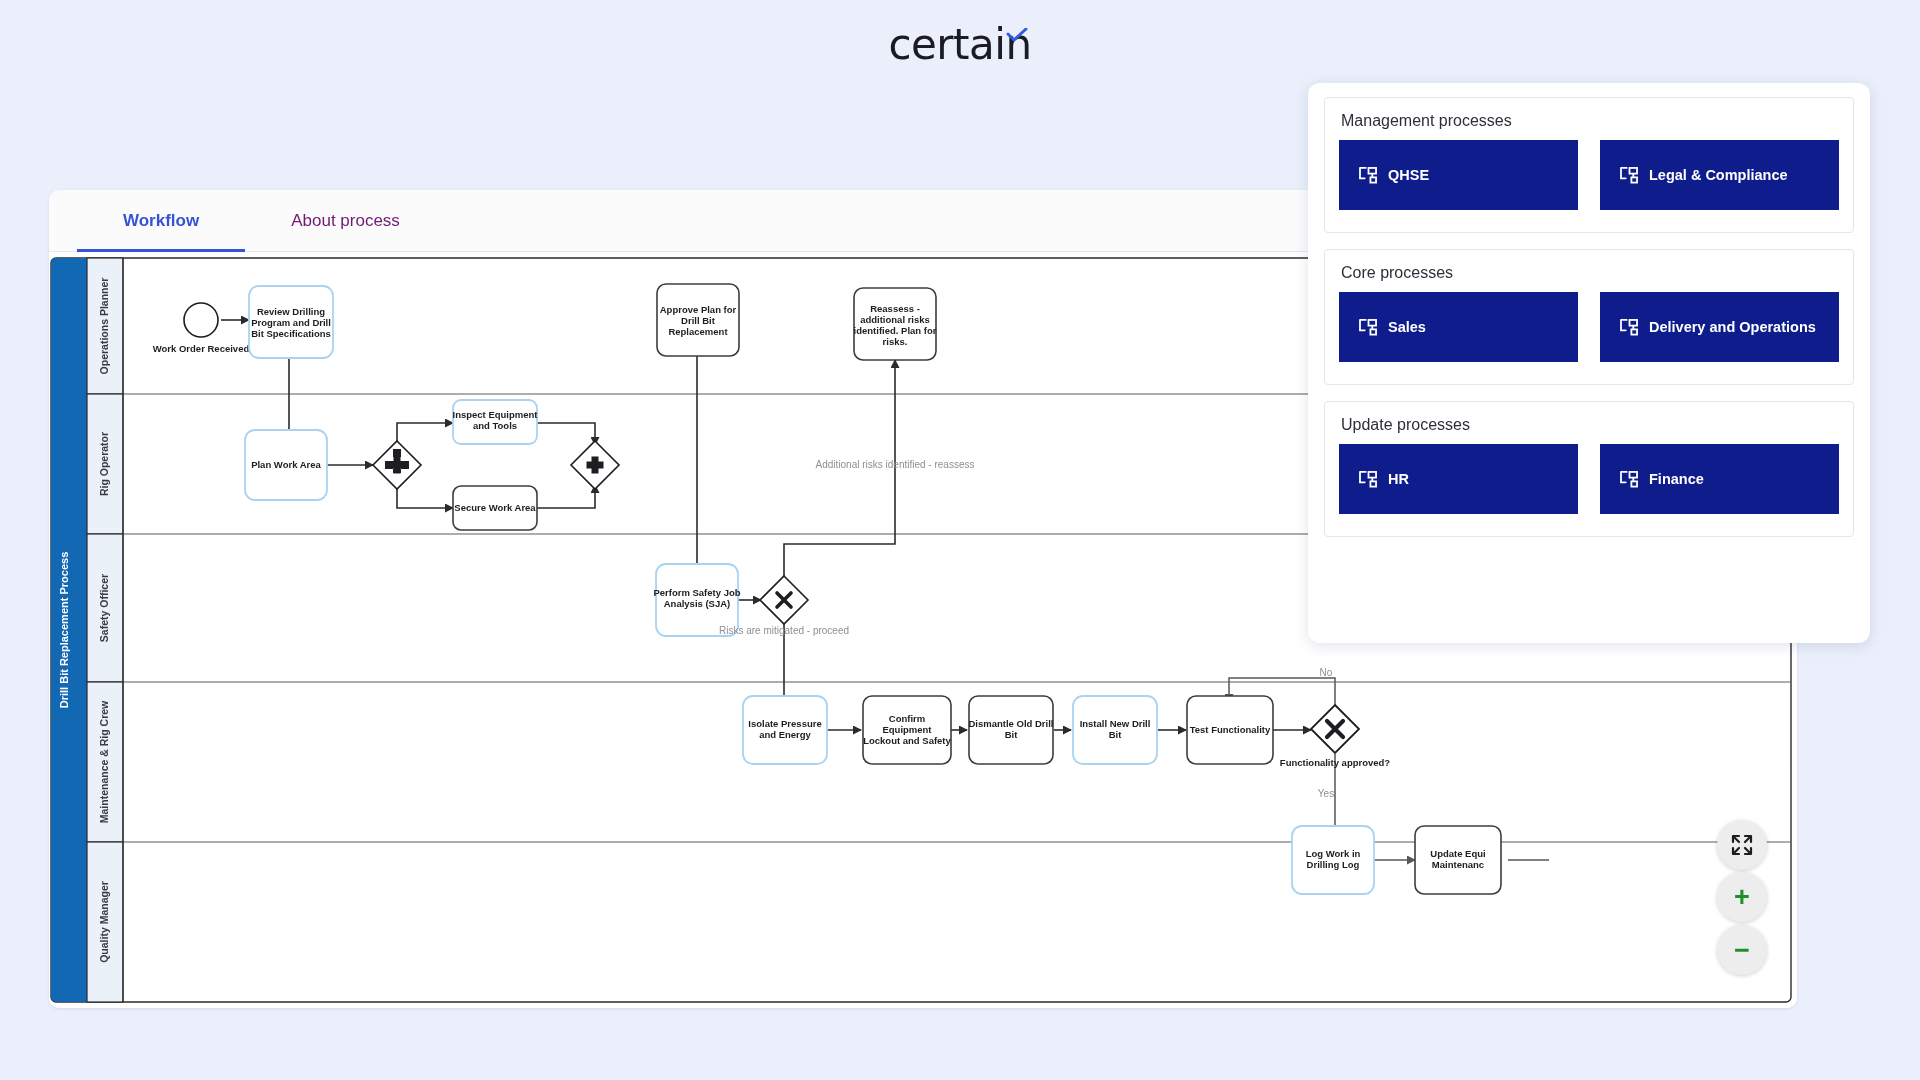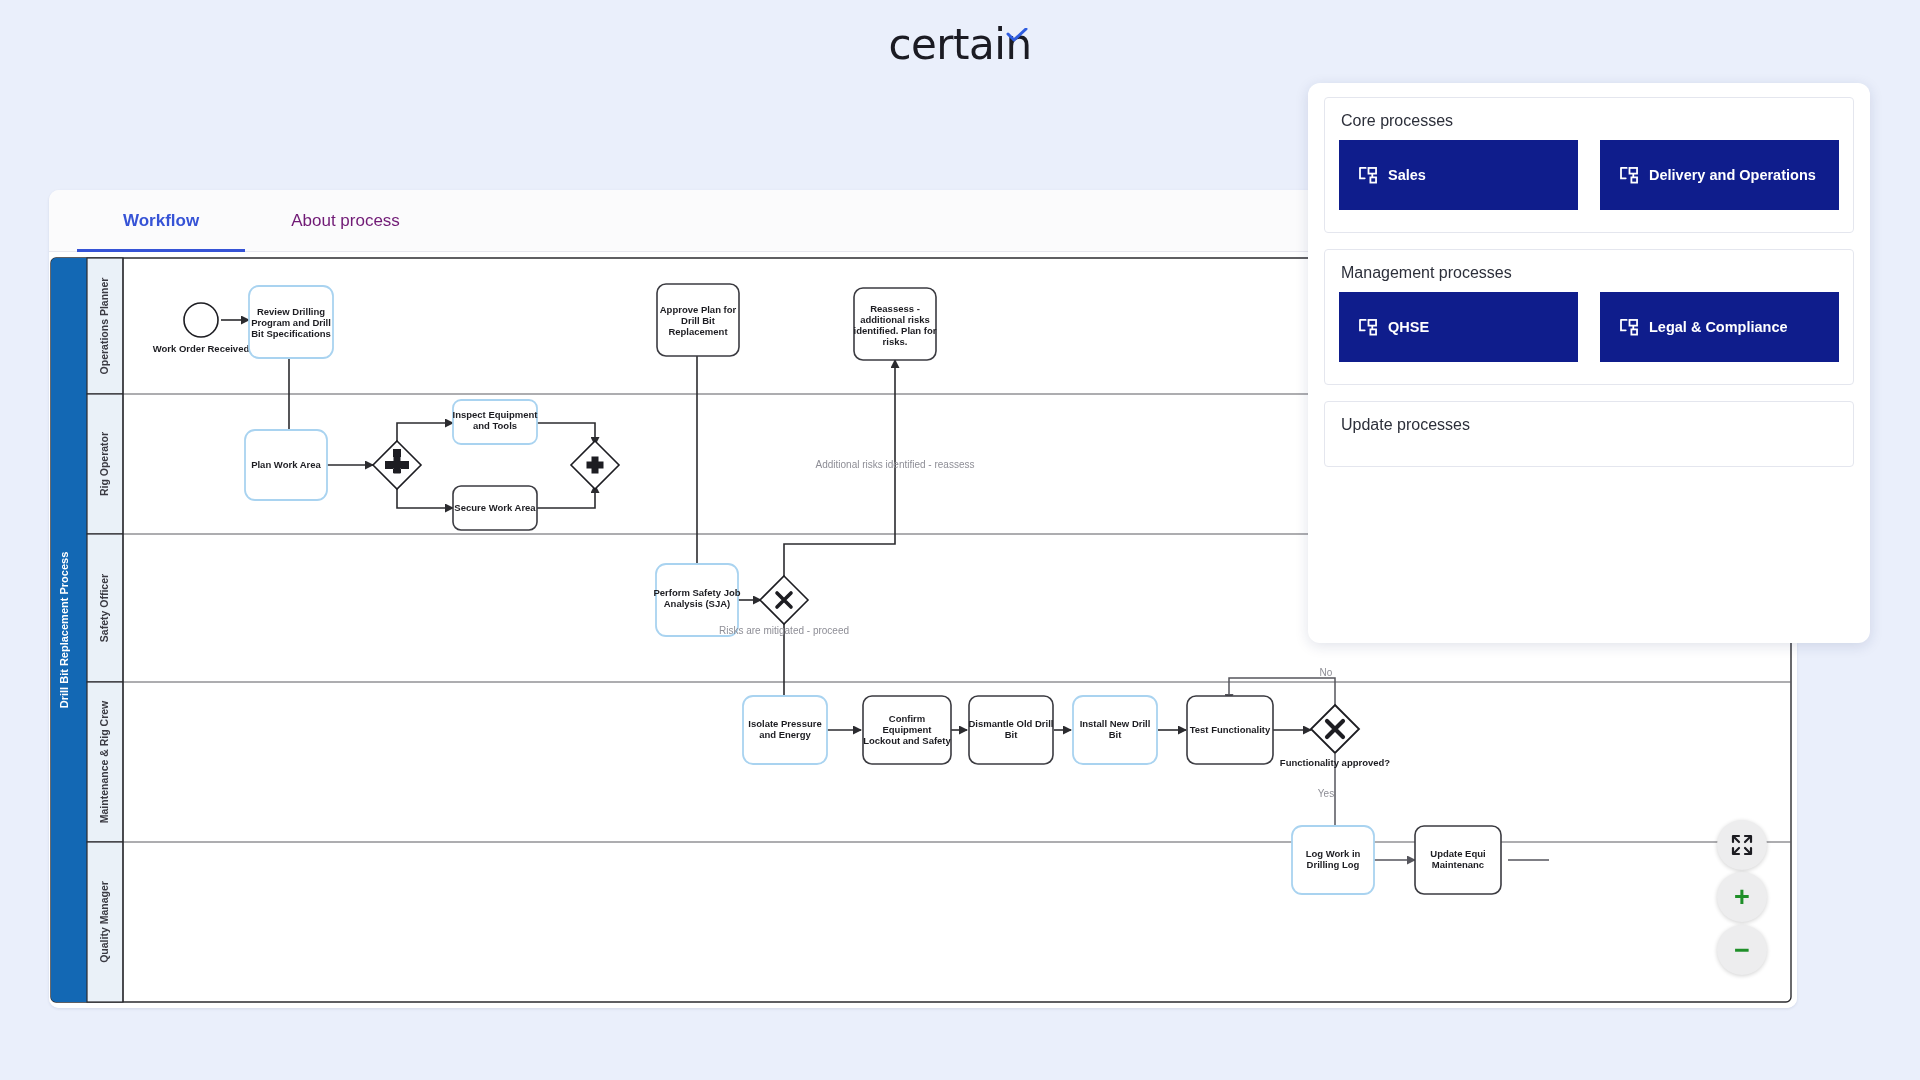--- a/index.html
+++ b/index.html
@@ -338,20 +338,44 @@
           <text class="n-label" x="1409" y="616" text-anchor="middle">Maintenanc</text>
         </g>
 
       </svg>
     </div>
   </div>
 
   <div class="proc-panel">
 
     <div class="proc-group">
+      <div class="proc-group-title">Management processes</div>
+      <div class="proc-row">
+        <div class="proc-card">
+          <svg class="pc-icon" viewBox="0 0 20 18">
+            <path d="M1 1 h6 M1 1 v11 h5" stroke="#fff" stroke-width="1.9" fill="none" stroke-linecap="round"></path>
+            <rect x="10" y="1" width="8" height="6" stroke="#fff" stroke-width="1.9" fill="none"></rect>
+            <rect x="12" y="11" width="6" height="5.5" stroke="#fff" stroke-width="1.9" fill="none"></rect>
+            <path d="M14 7 v4" stroke="#fff" stroke-width="1.9"></path>
+          </svg>
+          <span class="proc-card-label">QHSE</span>
+        </div>
+        <div class="proc-card">
+          <svg class="pc-icon" viewBox="0 0 20 18">
+            <path d="M1 1 h6 M1 1 v11 h5" stroke="#fff" stroke-width="1.9" fill="none" stroke-linecap="round"></path>
+            <rect x="10" y="1" width="8" height="6" stroke="#fff" stroke-width="1.9" fill="none"></rect>
+            <rect x="12" y="11" width="6" height="5.5" stroke="#fff" stroke-width="1.9" fill="none"></rect>
+            <path d="M14 7 v4" stroke="#fff" stroke-width="1.9"></path>
+          </svg>
+          <span class="proc-card-label">Legal &amp; Compliance</span>
+        </div>
+      </div>
+    </div>
+
+    <div class="proc-group">
       <div class="proc-group-title">Core processes</div>
       <div class="proc-row">
         <div class="proc-card">
           <svg class="pc-icon" viewBox="0 0 20 18">
             <path d="M1 1 h6 M1 1 v11 h5" stroke="#fff" stroke-width="1.9" fill="none" stroke-linecap="round"></path>
             <rect x="10" y="1" width="8" height="6" stroke="#fff" stroke-width="1.9" fill="none"></rect>
             <rect x="12" y="11" width="6" height="5.5" stroke="#fff" stroke-width="1.9" fill="none"></rect>
             <path d="M14 7 v4" stroke="#fff" stroke-width="1.9"></path>
           </svg>
           <span class="proc-card-label">Sales</span>
@@ -362,45 +386,41 @@
             <rect x="10" y="1" width="8" height="6" stroke="#fff" stroke-width="1.9" fill="none"></rect>
             <rect x="12" y="11" width="6" height="5.5" stroke="#fff" stroke-width="1.9" fill="none"></rect>
             <path d="M14 7 v4" stroke="#fff" stroke-width="1.9"></path>
           </svg>
           <span class="proc-card-label">Delivery and Operations</span>
         </div>
       </div>
     </div>
 
     <div class="proc-group">
-      <div class="proc-group-title">Management processes</div>
+      <div class="proc-group-title">Update processes</div>
       <div class="proc-row">
         <div class="proc-card">
           <svg class="pc-icon" viewBox="0 0 20 18">
             <path d="M1 1 h6 M1 1 v11 h5" stroke="#fff" stroke-width="1.9" fill="none" stroke-linecap="round"></path>
             <rect x="10" y="1" width="8" height="6" stroke="#fff" stroke-width="1.9" fill="none"></rect>
             <rect x="12" y="11" width="6" height="5.5" stroke="#fff" stroke-width="1.9" fill="none"></rect>
             <path d="M14 7 v4" stroke="#fff" stroke-width="1.9"></path>
           </svg>
-          <span class="proc-card-label">QHSE</span>
-        </div>
-        <div class="proc-card">
-          <svg class="pc-icon" viewBox="0 0 20 18">
-            <path d="M1 1 h6 M1 1 v11 h5" stroke="#fff" stroke-width="1.9" fill="none" stroke-linecap="round"></path>
-            <rect x="10" y="1" width="8" height="6" stroke="#fff" stroke-width="1.9" fill="none"></rect>
-            <rect x="12" y="11" width="6" height="5.5" stroke="#fff" stroke-width="1.9" fill="none"></rect>
-            <path d="M14 7 v4" stroke="#fff" stroke-width="1.9"></path>
-          </svg>
-          <span class="proc-card-label">Legal &amp; Compliance</span>
+          <span class="proc-card-label">HR</span>
+        </div>
+        <div class="proc-card">
+          <svg class="pc-icon" viewBox="0 0 20 18">
+            <path d="M1 1 h6 M1 1 v11 h5" stroke="#fff" stroke-width="1.9" fill="none" stroke-linecap="round"></path>
+            <rect x="10" y="1" width="8" height="6" stroke="#fff" stroke-width="1.9" fill="none"></rect>
+            <rect x="12" y="11" width="6" height="5.5" stroke="#fff" stroke-width="1.9" fill="none"></rect>
+            <path d="M14 7 v4" stroke="#fff" stroke-width="1.9"></path>
+          </svg>
+          <span class="proc-card-label">Finance</span>
         </div>
       </div>
-    </div>
-
-    <div class="proc-group">
-      <div class="proc-group-title">Update processes</div>
     </div>
 
   </div>
 
   <div class="ctrl" id="ctrl-expand">
     <svg width="22" height="22" viewBox="0 0 22 22">
       <path d="M2 8 V2 H8 M14 2 H20 V8 M20 14 V20 H14 M8 20 H2 V14" stroke="#1d1d22" stroke-width="2.2" fill="none" stroke-linecap="round" stroke-linejoin="round"></path>
       <path d="M3 3 L8 8 M19 3 L14 8 M19 19 L14 14 M3 19 L8 14" stroke="#1d1d22" stroke-width="2.2" stroke-linecap="round"></path>
     </svg>
   </div>

